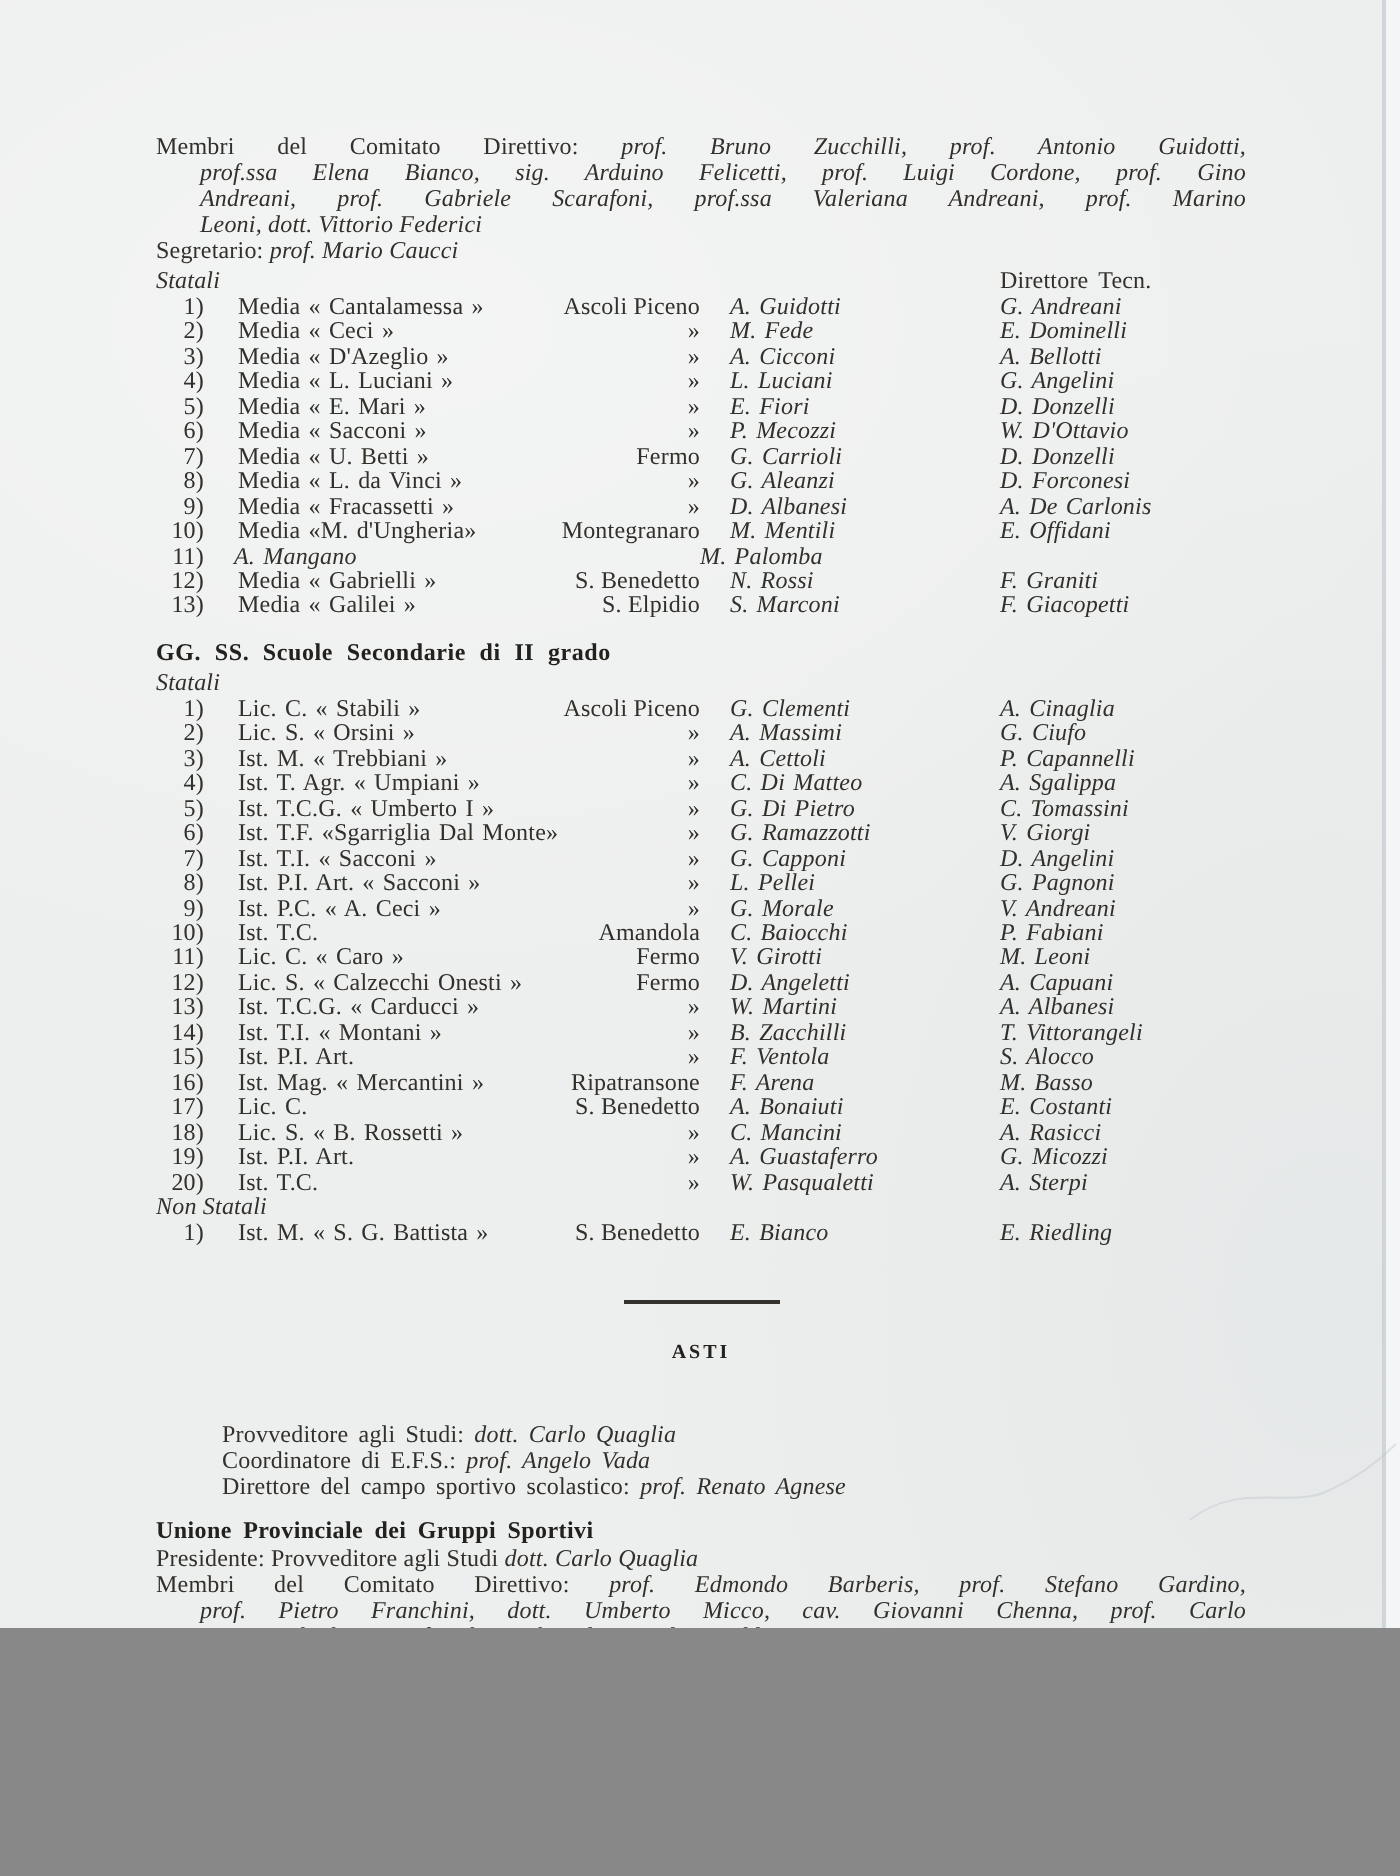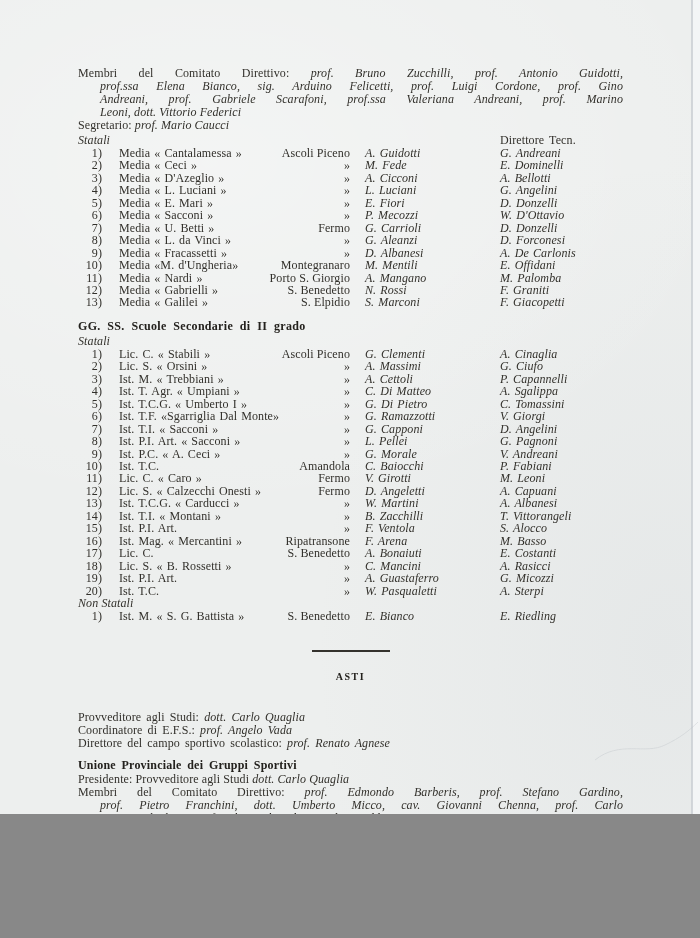--- a/index.html
+++ b/index.html
@@ -41,21 +41,21 @@
   .trow .city { text-align:right; padding-left:6px; }
   .trow .pres { font-style:italic; padding-left:15px; word-spacing:1px; }
   .trow .dir  { font-style:italic; word-spacing:1px; }
 
   .nonstatali { font-style:italic; line-height:13px; }
 
   .divider { width:78px; height:2px; background:#34322d; margin:28px auto 0 auto; }
   .asti-title { text-align:center; font-weight:bold; color:#23211d; letter-spacing:1.5px; font-size:10px; margin-top:18px; line-height:14px; }
 
   .officials { margin-top:27px; }
-  .officials .pline { line-height:13px; word-spacing:2px; }
+  .officials .pline { line-height:13px; word-spacing:2px;margin-left:33px; }
 
   .union-title { font-weight:bold; color:#23211d; word-spacing:2.5px; letter-spacing:.2px; margin-top:9px; line-height:13px; }
   .union-lines { margin-top:1px; }
   .union-lines .pline { line-height:13px; }
 
   .pageno { margin-top:15px; font-size:19px; letter-spacing:.5px; }
 </style>
 </head>
 <body>
 
@@ -168,24 +168,20 @@
           <span class="num">10)</span>
           <span class="sc">
             <span class="school">Media «M. d'Ungheria»</span>
             <span class="city">Montegranaro</span>
           </span>
           <span class="pres">M. Mentili</span>
           <span class="dir">E. Offidani</span>
         </div>
         <div class="trow">
           <span class="num">11)</span>
-          <span class="sc">
-            <span class="school">Media « Nardi »</span>
-            <span class="city">Porto S. Giorgio</span>
-          </span>
           <span class="pres">A. Mangano</span>
           <span class="dir">M. Palomba</span>
         </div>
         <div class="trow">
           <span class="num">12)</span>
           <span class="sc">
             <span class="school">Media « Gabrielli »</span>
             <span class="city">S. Benedetto</span>
           </span>
           <span class="pres">N. Rossi</span>

